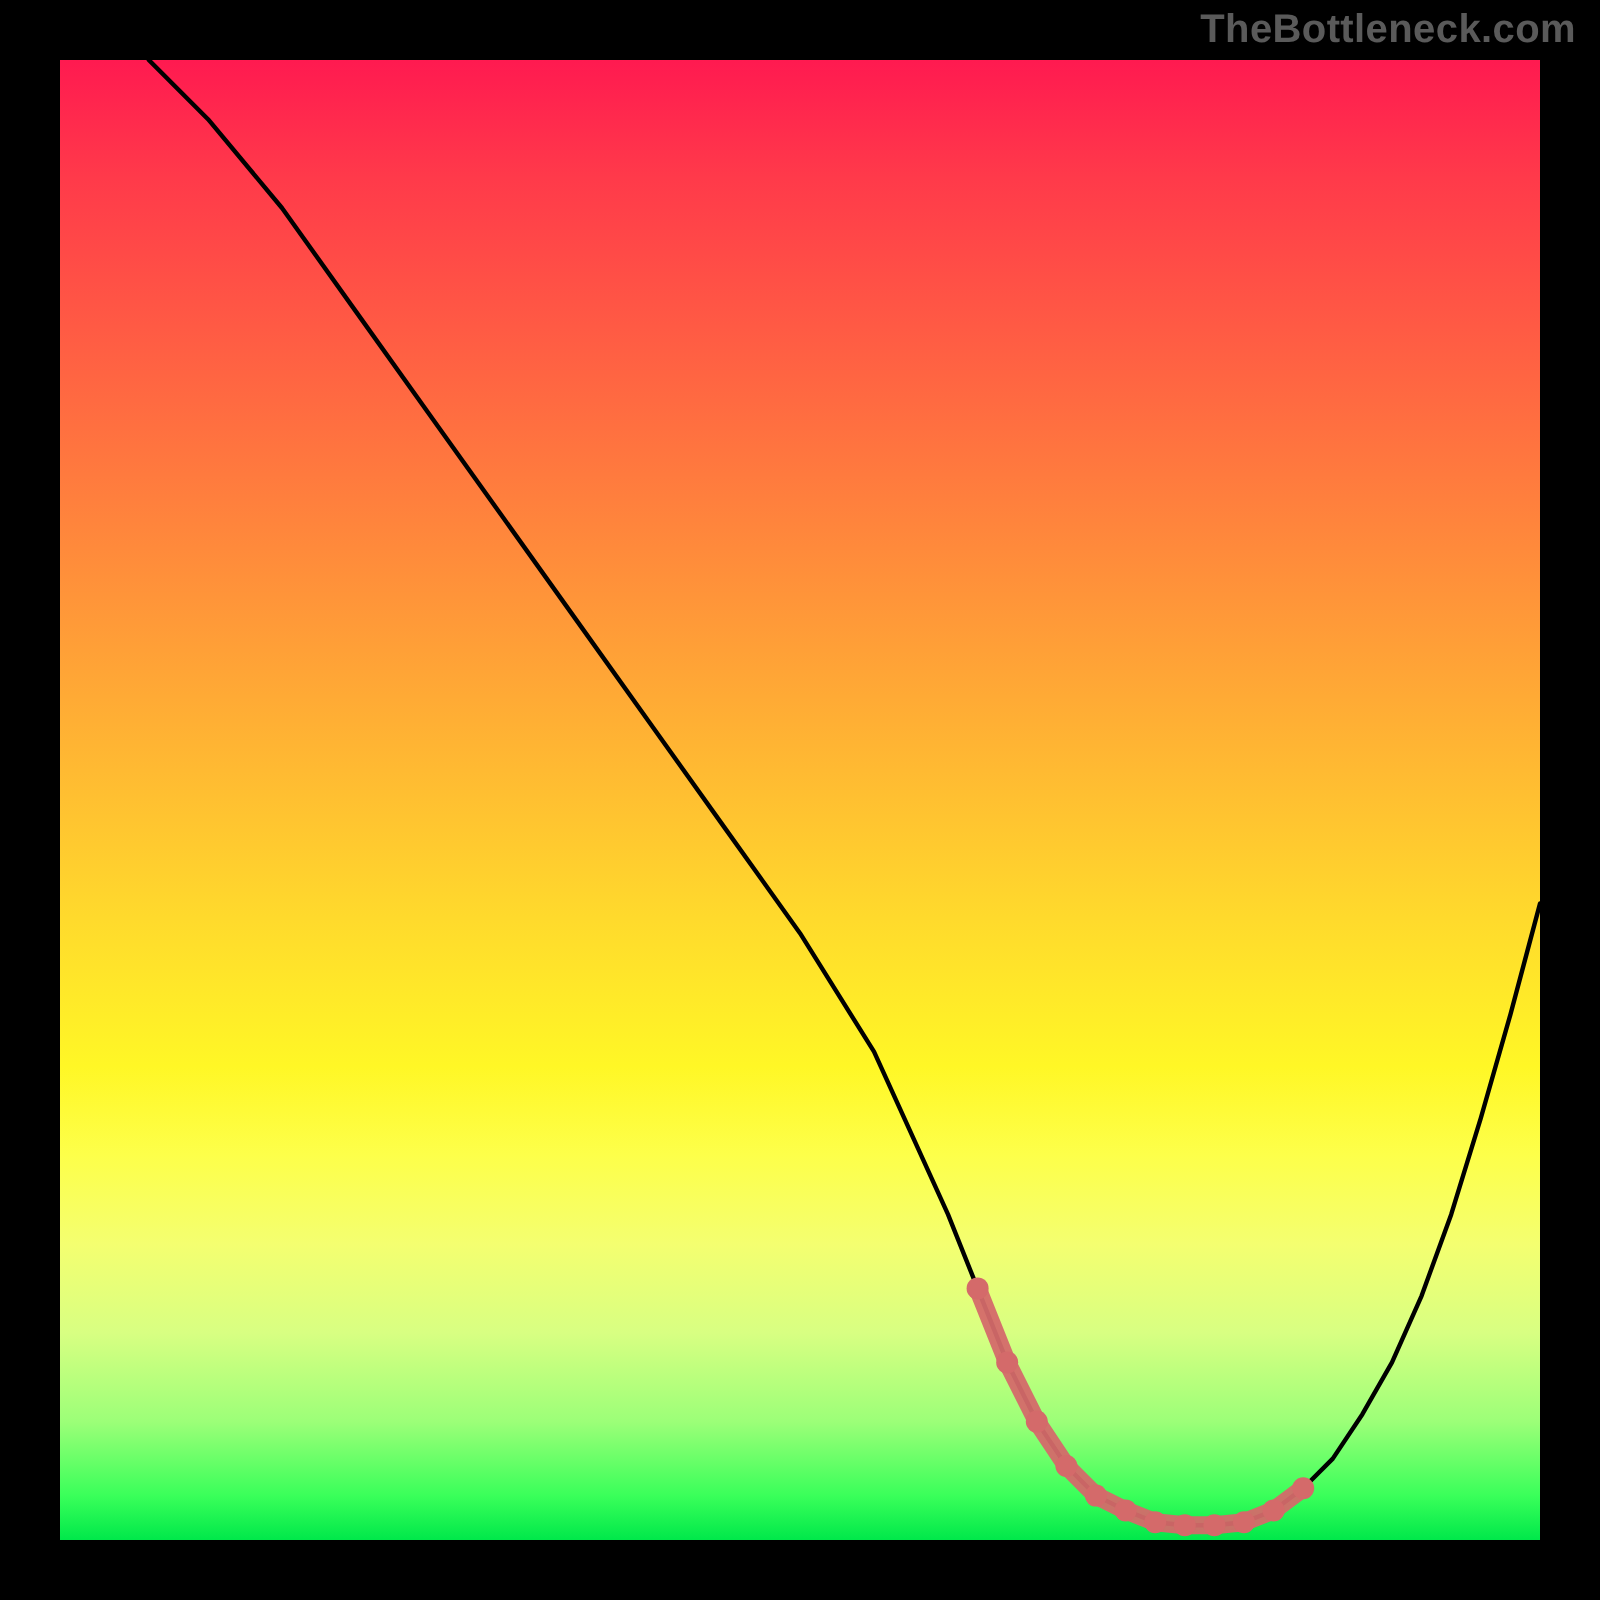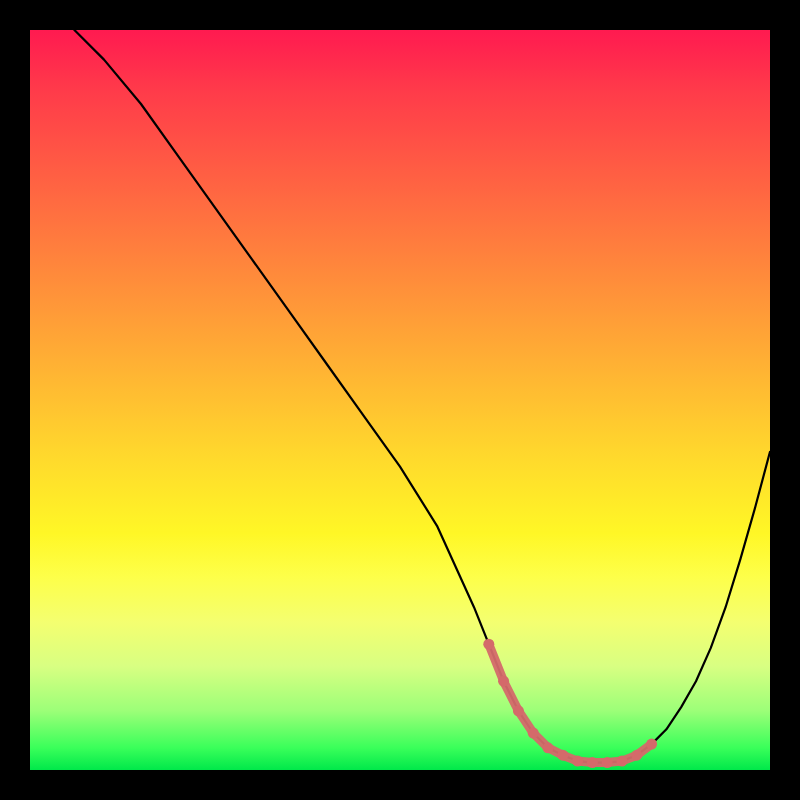--- a/index.html
+++ b/index.html
@@ -54,20 +54,21 @@
     left: 0;
     top: 0;
     width: 740px;
     height: 740px;
   }
 </style>
 </head>
 <body>
 
 <div class="container">
+  <div class="watermark">TheBottleneck.com</div>
   <div class="plot">
     <div class="gradient-bg"></div>
     <svg class="curve" viewBox="0 0 740 740" preserveAspectRatio="none">
       <path id="main-curve" fill="none" stroke="#000" stroke-width="2.2" stroke-linejoin="round" stroke-linecap="round" d="M44.4 0.0 L74.0 29.6 L111.0 74.0 L148.0 125.8 L185.0 177.6 L222.0 229.4 L259.0 281.2 L296.0 333.0 L333.0 384.8 L370.0 436.6 L407.0 495.8 L444.0 577.2 L458.8 614.2 L473.6 651.2 L488.4 680.8 L503.2 703.0 L518.0 717.8 L532.8 725.2 L547.6 731.1 L562.4 732.6 L577.2 732.6 L592.0 731.1 L606.8 725.2 L621.6 714.1 L636.4 699.3 L651.2 677.1 L666.0 651.2 L680.8 617.9 L695.6 577.2 L710.4 529.1 L725.2 477.3 L740.0 421.8"></path>
       <g id="marker-group">
           <path d="M458.8 614.2 L473.6 651.2 L488.4 680.8 L503.2 703.0 L518.0 717.8 L532.8 725.2 L547.6 731.1 L562.4 732.6 L577.2 732.6 L592.0 731.1 L606.8 725.2 L621.6 714.1" fill="none" stroke="#d46a6a" stroke-width="9" stroke-linecap="round" stroke-linejoin="round" opacity="0.95"></path>
           <circle cx="458.8" cy="614.2" r="5.5" fill="#d46a6a"></circle>
           <circle cx="473.6" cy="651.2" r="5.5" fill="#d46a6a"></circle>
           <circle cx="488.4" cy="680.8" r="5.5" fill="#d46a6a"></circle>
           <circle cx="503.2" cy="703.0" r="5.5" fill="#d46a6a"></circle>

